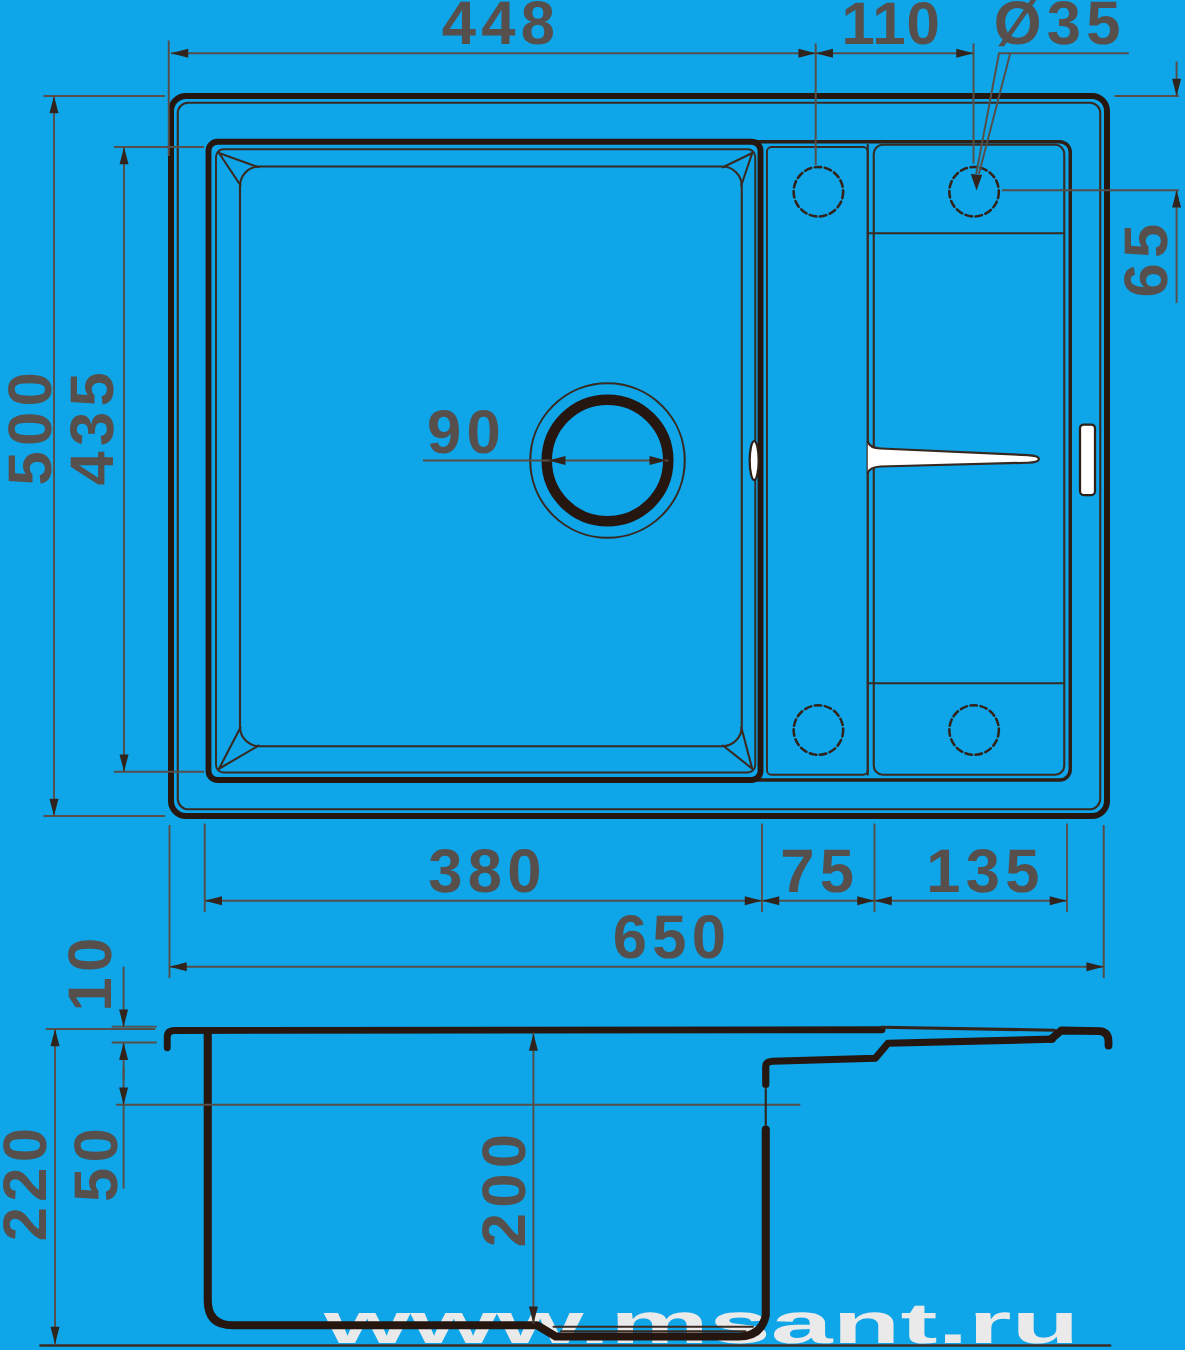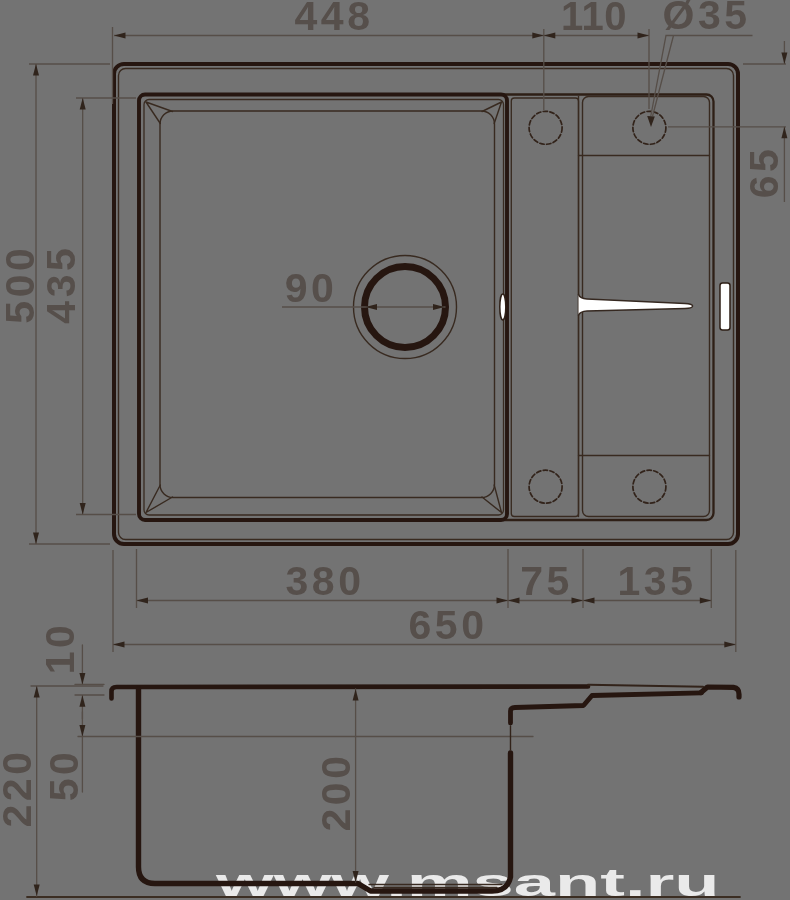--- a/index.html
+++ b/index.html
@@ -1,16 +1,16 @@
 <!DOCTYPE html>
 <html><head>
 <meta charset="utf-8">
 <style>
 html,body{margin:0;padding:0;background:#ffffff;}
-#page{position:relative;width:790px;height:900px;background:#737373;overflow:hidden;
+#page{position:relative;width:790px;height:900px;background:#0ea5e9;overflow:hidden;
 font-family:"Liberation Sans",sans-serif;}
 svg{position:absolute;left:0;top:0;}
 text{font-family:"Liberation Sans",sans-serif;font-weight:bold;}
 .dim{fill:#564f4b;font-size:41px;letter-spacing:3.5px;}
 .dimn{fill:#564f4b;font-size:40px;letter-spacing:0.5px;}
 </style>
 </head>
 <body>
 <div id="page">
 <svg width="790" height="900" viewBox="0 0 790 900">

